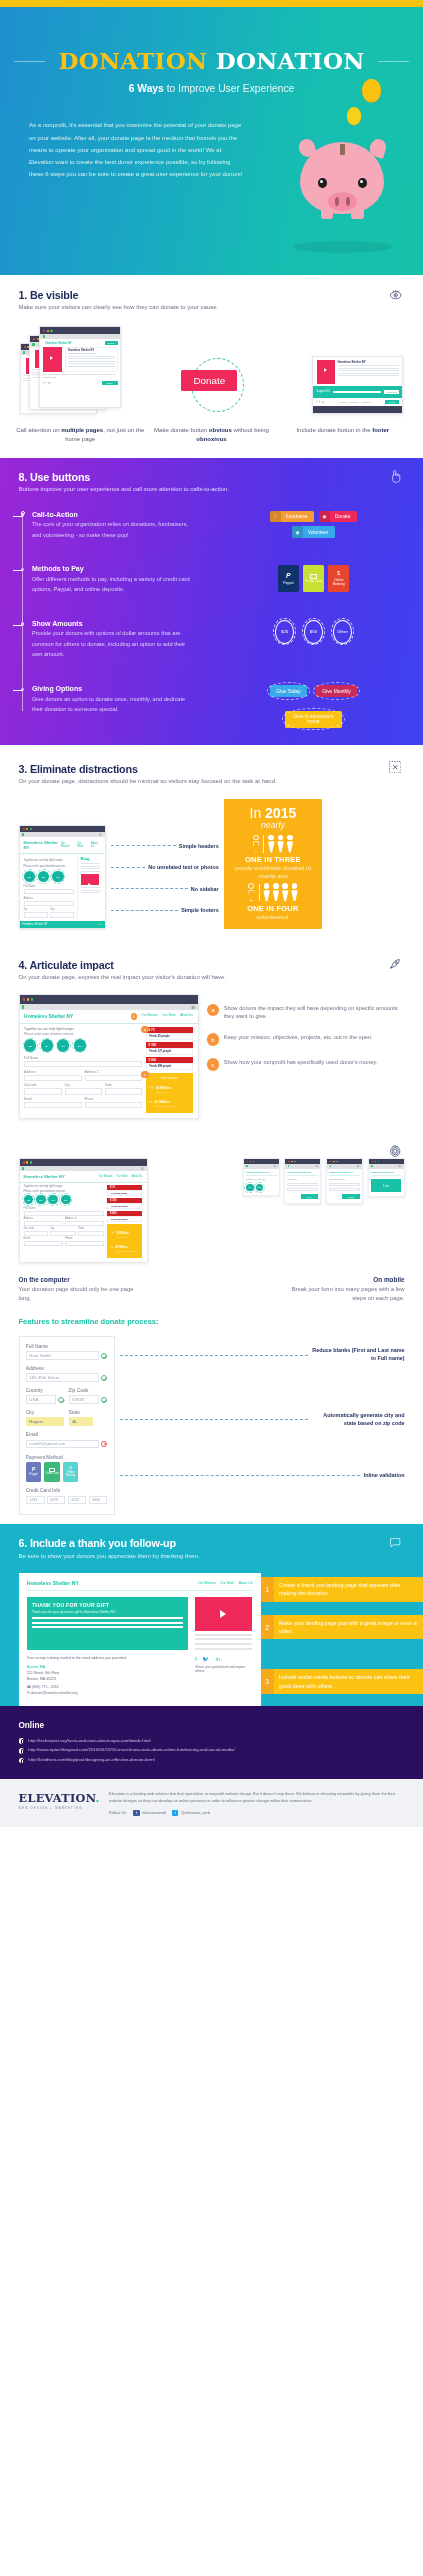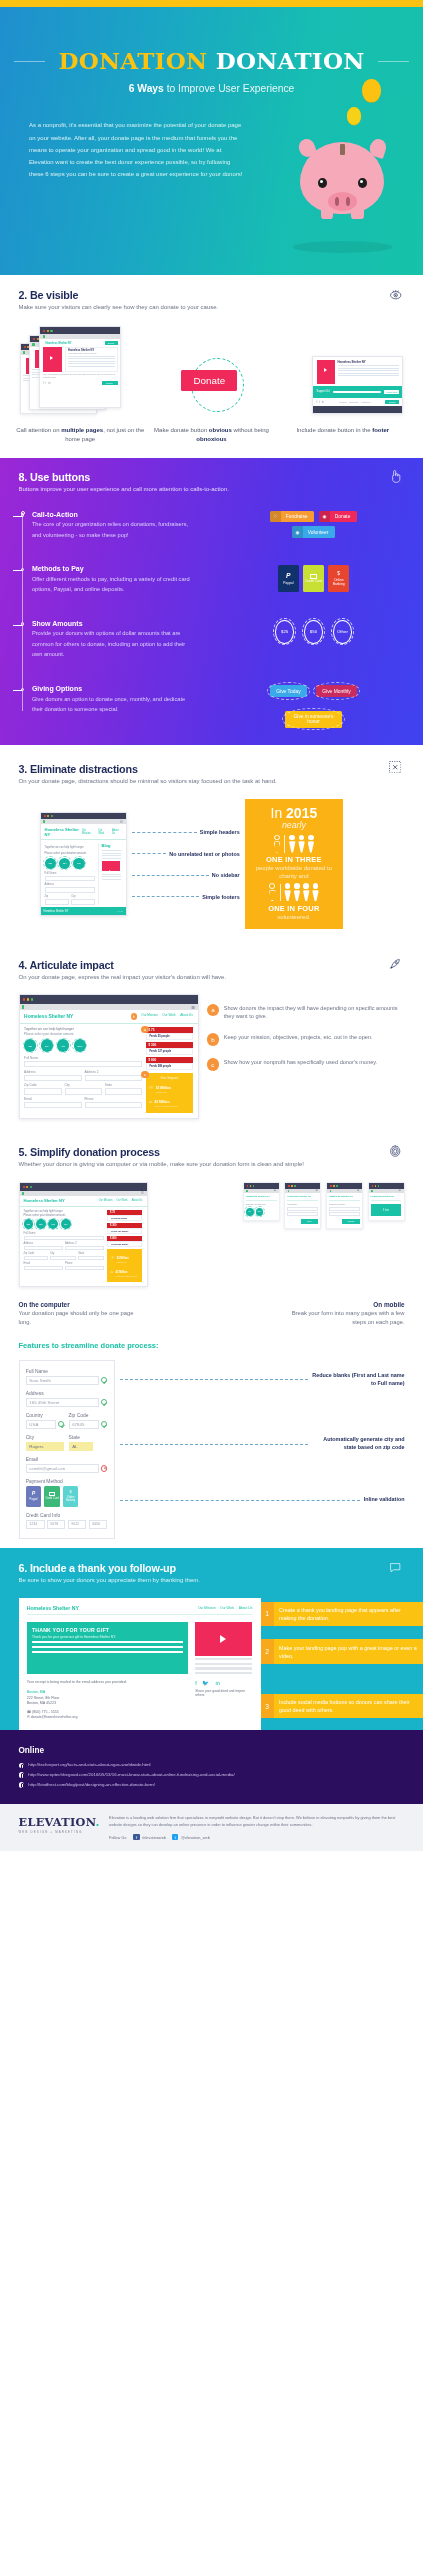--- a/index.html
+++ b/index.html
@@ -105,21 +105,21 @@
   .pay{width:20.6px;height:27px;border-radius:1.5px;color:#fff;font-size:3.3px;text-align:center;
       display:flex;flex-direction:column;align-items:center;justify-content:center;gap:1.5px;line-height:1.15;}
   .amt{width:19.6px;height:24px;border:0.8px solid #fff;border-radius:50%;display:flex;align-items:center;justify-content:center;font-size:4.4px;color:#fff;position:relative;}
   .amt::before{content:"";position:absolute;left:-2.6px;top:-2.6px;right:-2.6px;bottom:-2.6px;border:0.8px dashed rgba(255,255,255,.75);border-radius:50%;}
   .gbtn{padding:3.6px 6.7px;border-radius:1.5px;font-size:4.9px;color:#fff;position:relative;text-align:center;}
   .gbtn::before{content:"";position:absolute;left:-2.6px;top:-2.6px;right:-2.6px;bottom:-2.6px;border:0.8px dashed rgba(255,255,255,.6);border-radius:50%;}
 
   
   .s3{ background:#fff; padding:17.5px 0 13.4px; position:relative; }
   .x-ic{position:absolute;right:21.6px;top:15.5px;}
-  .s3-body{ display:flex; padding:11.3px 18.5px 0; gap:5.2px; align-items:center;margin-left:21px;}
+  .s3-body{ display:flex; padding:11.3px 18.5px 0; gap:5.2px; align-items:flex-end;}
   .s3-mock{ width:87px; }
   .s3-labels{ width:108px; padding-top:17.5px; }
   .s3lab{ display:flex; align-items:center; font-size:5.4px; font-weight:bold; color:#1e2a5a; margin-bottom:15.5px;}
   .s3lab .dash{flex:1;border-top:0.5px dashed #6fa6c9;margin-right:3.1px;height:0;}
   .stat-card{ width:98px; background:#fbb215; color:#fff; padding:7.2px 5.2px 8.2px; text-align:center;}
   .stat-yr{font-size:14px;font-weight:300;line-height:1.05;}
   .stat-yr b{font-weight:bold;}
   .stat-nearly{font-size:8.8px;font-weight:300;color:#fff8e6;line-height:1.2;font-style:italic;}
   .people{display:flex;justify-content:center;align-items:flex-end;gap:2.6px;margin:3.6px 0 2.1px;}
   .pp{width:6.7px;}
@@ -269,21 +269,21 @@
       <div class="pig-nose">
           <i></i>
           <i></i>
         </div>
       <div class="pig-shadow"></div>
     </div>
   </div>
 
   <div class="s1">
     <div class="pad">
-      <div class="sec-num">2. Be visible</div>
+      <div class="sec-num">1. Be visible</div>
       <div class="sec-sub">Make sure your visitors can clearly see how they can donate to your cause.</div>
     </div>
     <div class="eye-ic">
       <svg width="13.4" height="13.4" viewBox="0 0 26 26">
           <ellipse cx="13" cy="14" rx="10" ry="7" fill="none" stroke="#1e2a5a" stroke-width="1.3"></ellipse>
           <circle cx="13" cy="14" r="3.4" fill="none" stroke="#1e2a5a" stroke-width="1.3"></circle>
           <circle cx="13" cy="14" r="1.3" fill="#1e2a5a"></circle>
           <path d="M8 5l1.5 3M13 4v3.2M18 5l-1.5 3" stroke="#1e2a5a" stroke-width="1.1" fill="none"></path>
         </svg>
     </div>
@@ -777,24 +777,20 @@
         <div class="abc-row">
           <div class="abc">c</div>
           <div class="abc-tx">Show how your nonprofit has specifically used donor's money.</div>
         </div>
       </div>
     </div>
   </div>
 
 
   <div class="s5">
-    <div class="pad">
-      <div class="sec-num">5. Simplify donation process</div>
-      <div class="sec-sub">Whether your donor is giving via computer or via mobile, make sure your donation form is clean and simple!</div>
-    </div>
     <div class="finger-ic">
       <svg width="12.4" height="13.4" viewBox="0 0 24 26">
           <ellipse cx="12" cy="14" rx="9" ry="10" fill="none" stroke="#1e2a5a" stroke-width="1.2"></ellipse>
           <ellipse cx="12" cy="14" rx="6" ry="7" fill="none" stroke="#1e2a5a" stroke-width="1.2"></ellipse>
           <ellipse cx="12" cy="14" rx="3" ry="4" fill="none" stroke="#1e2a5a" stroke-width="1.2"></ellipse>
           <path d="M7 4l2 2M12 2v3M17 4l-2 2" stroke="#1e2a5a" stroke-width="1.1"></path>
         </svg>
     </div>
 
     <div class="s5-row">

